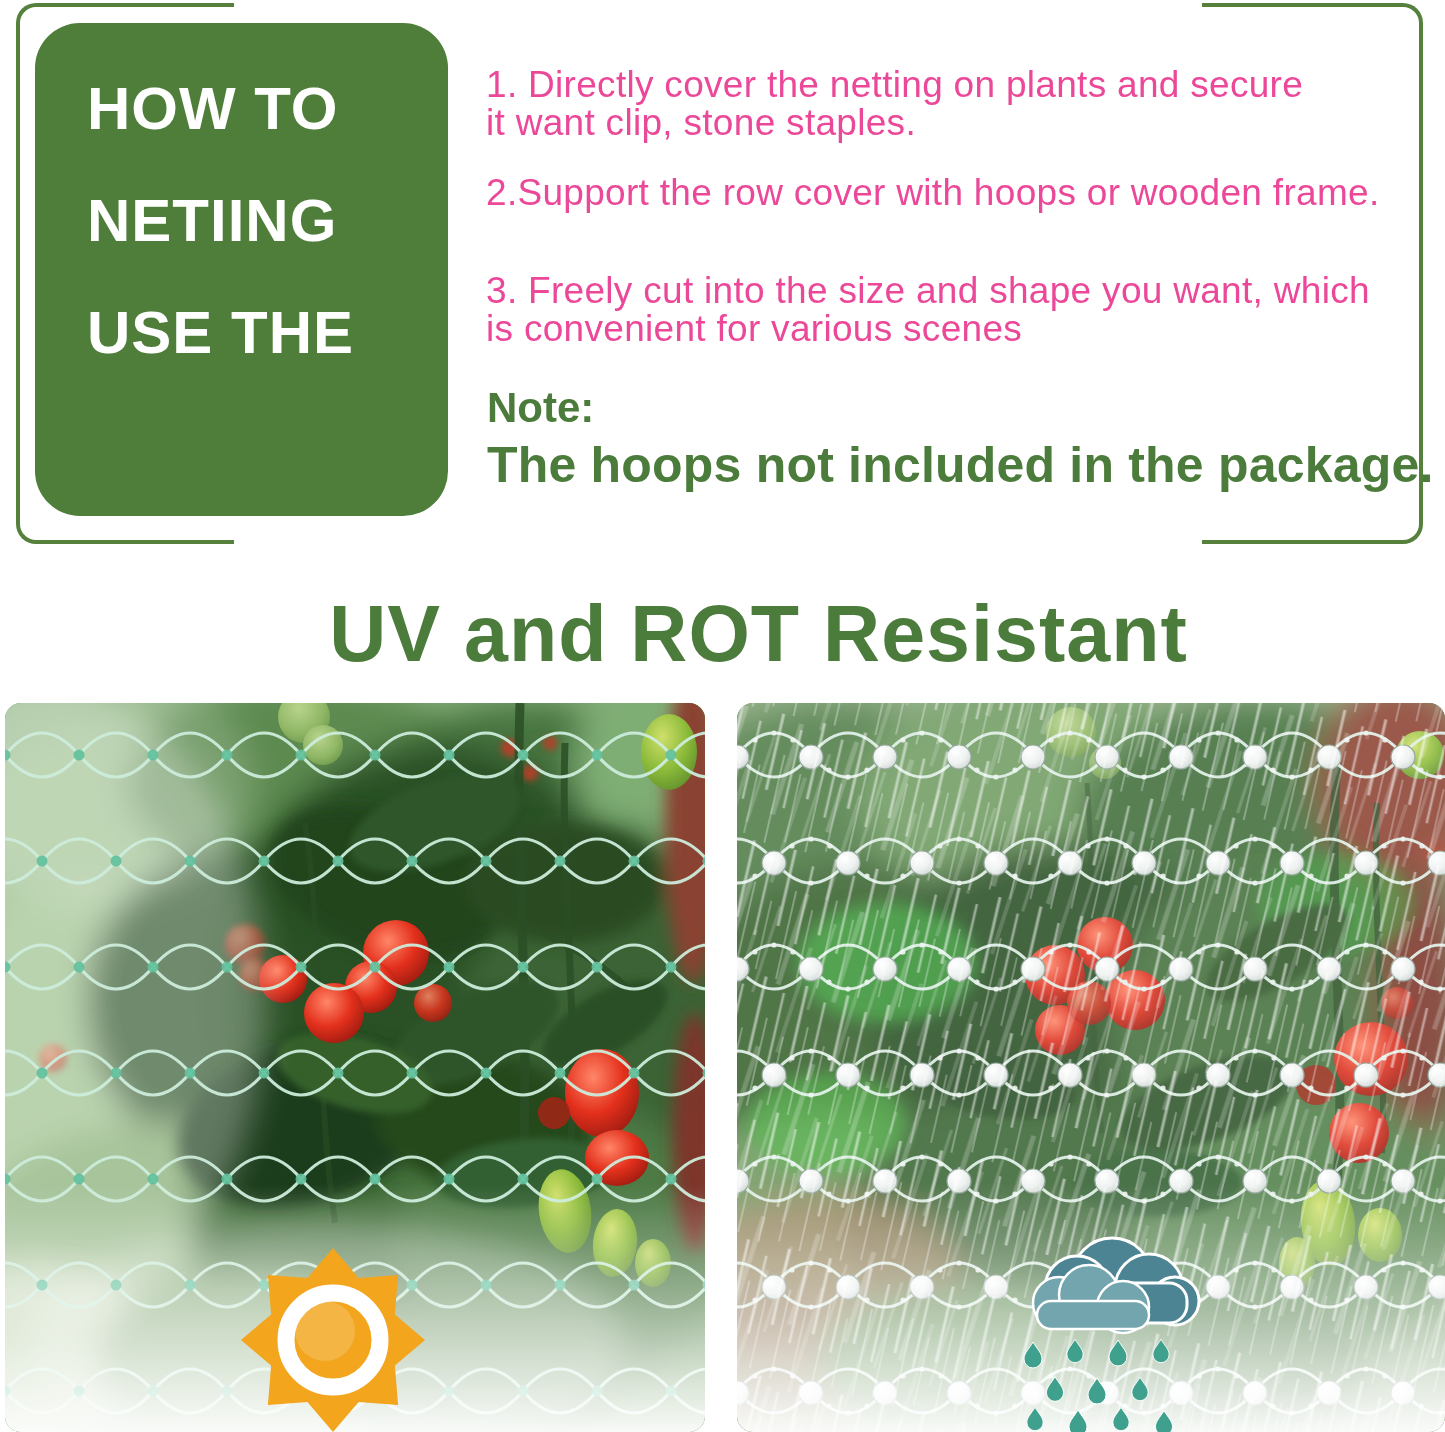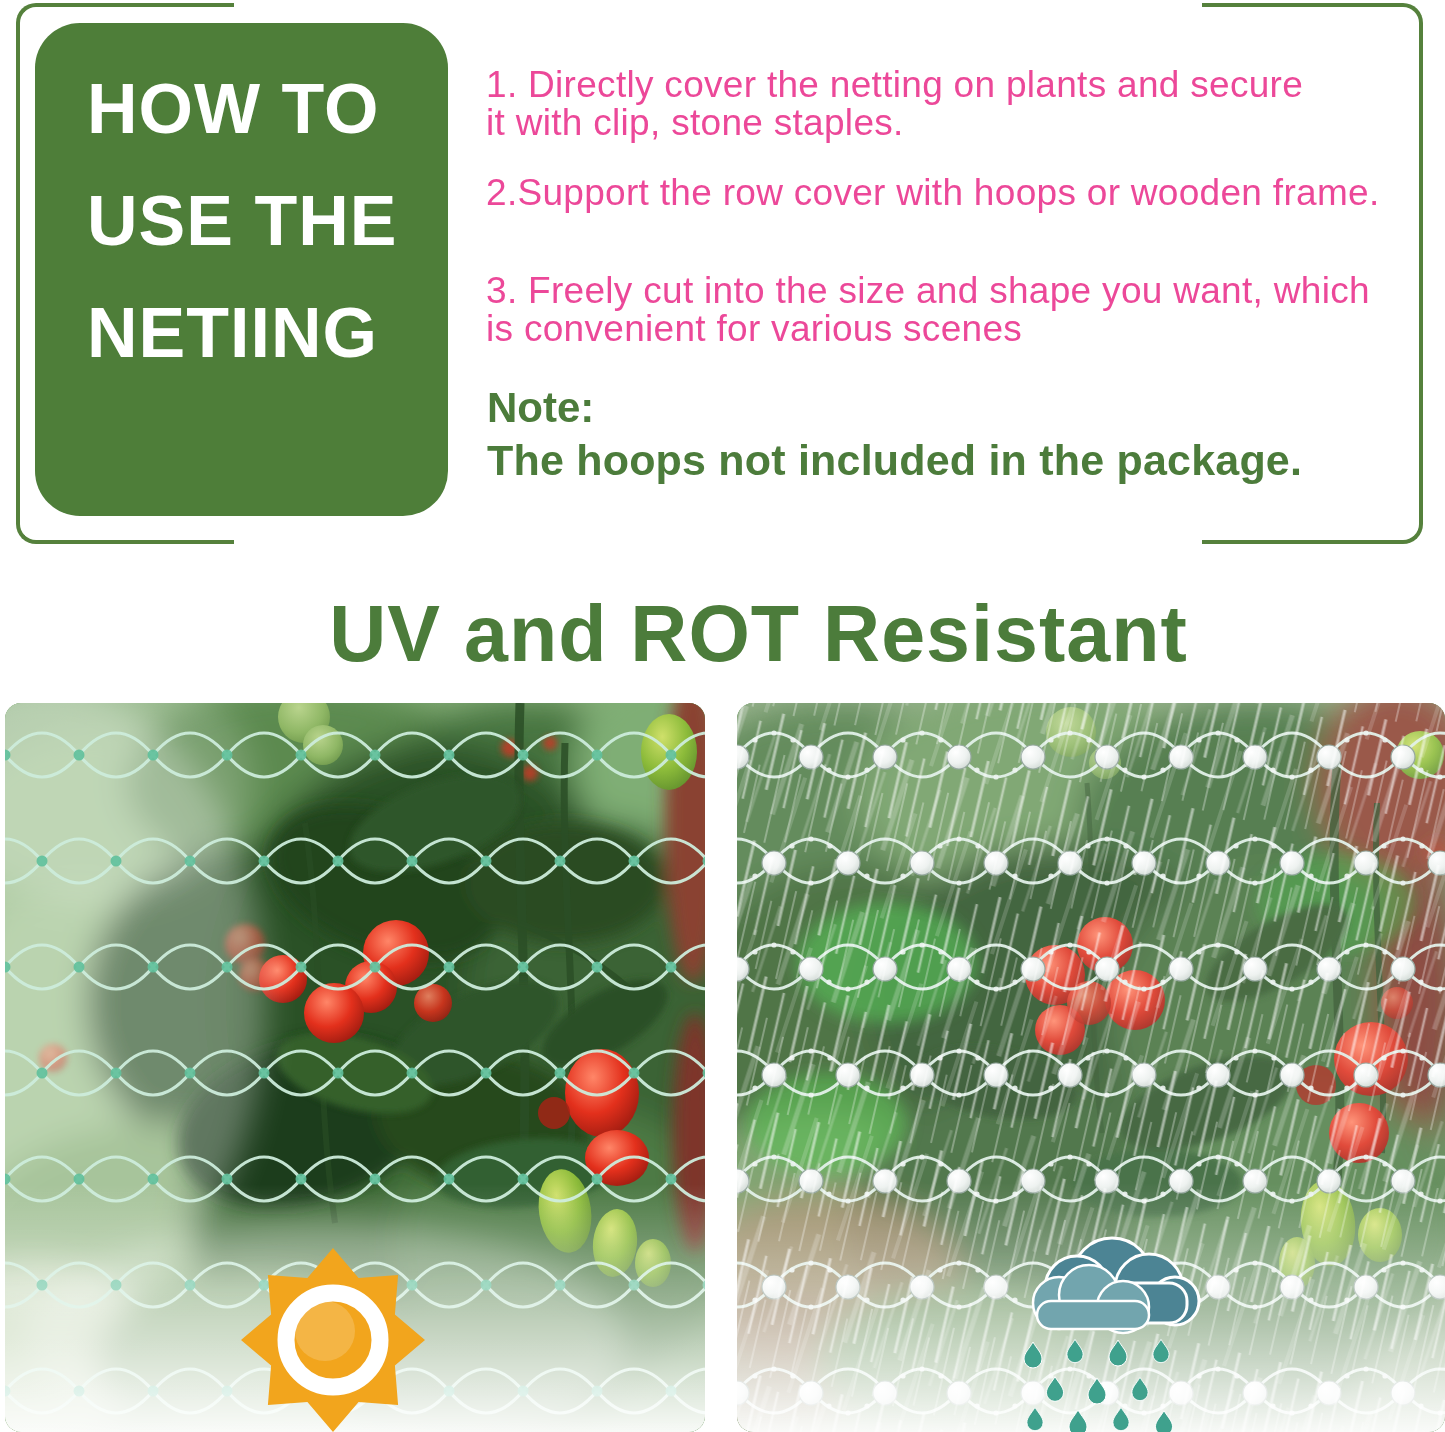--- a/index.html
+++ b/index.html
@@ -13,54 +13,54 @@
     border:4px solid #55813c;border-right:none;border-radius:20px 0 0 20px;
   }
   .bracket-right{
     left:1202px;top:3px;width:221px;height:541px;
     border:4px solid #55813c;border-left:none;border-radius:0 20px 20px 0;
   }
   .howto-box{
     position:absolute;left:35px;top:23px;width:413px;height:493px;box-sizing:border-box;
     background:#4e7e39;border-radius:45px;padding:30px 0 0 52px;z-index:2;
   }
-  .howto-line{font-size:70px;font-weight:bold;color:#ffffff;line-height:112px;letter-spacing:1px;}
+  .howto-line{font-size:60px;font-weight:bold;color:#ffffff;line-height:112px;letter-spacing:1px;}
   .steps{position:absolute;left:486px;top:66px;width:930px;color:#ec4899;}
   .step{margin:0 0 32px 0;font-size:37px;line-height:38px;letter-spacing:.3px;}
   .step span{display:block;}
   .step.step-2{margin-bottom:60px;}
   .note-label{position:absolute;left:487px;top:384px;font-size:42px;font-weight:bold;color:#4c7c3b;text-align:center;}
-  .note-text{position:absolute;left:487px;top:436px;font-size:43px;font-weight:bold;color:#4c7c3b;letter-spacing:.2px;text-align:center;}
+  .note-text{position:absolute;left:487px;top:436px;font-size:50px;font-weight:bold;color:#4c7c3b;letter-spacing:.2px;text-align:center;}
   .uv-heading{
     position:absolute;left:0;top:588px;width:100%;margin:0;text-align:center;
     font-size:79px;font-weight:bold;color:#4c7c3b;letter-spacing:1px;padding-left:36px;
   }
   .photo{position:absolute;top:703px;overflow:hidden;border-radius:16px;background:#6b9a62;}
   .photo-left{left:5px;width:700px;height:729px;}
   .photo-right{left:737px;width:708px;height:729px;}
   .photo svg{display:block;}
 </style>
 </head>
 <body>
 
 <div class="canvas">
 
   <div class="bracket bracket-left"></div>
   <div class="bracket bracket-right"></div>
 
   <div class="howto-box">
     <div class="howto-line">HOW TO</div>
+    <div class="howto-line">NETIING</div>
     <div class="howto-line">USE THE</div>
-    <div class="howto-line">NETIING</div>
   </div>
 
   <div class="steps">
     <p class="step step-1">
       <span>1. Directly cover the netting on plants and secure</span>
-      <span>it with clip, stone staples.</span>
+      <span>it want clip, stone staples.</span>
     </p>
     <p class="step step-2">
       <span>2.Support the row cover with hoops or wooden frame.</span>
     </p>
     <p class="step step-3">
       <span>3. Freely cut into the size and shape you want, which</span>
       <span>is convenient for various scenes</span>
     </p>
   </div>
 

